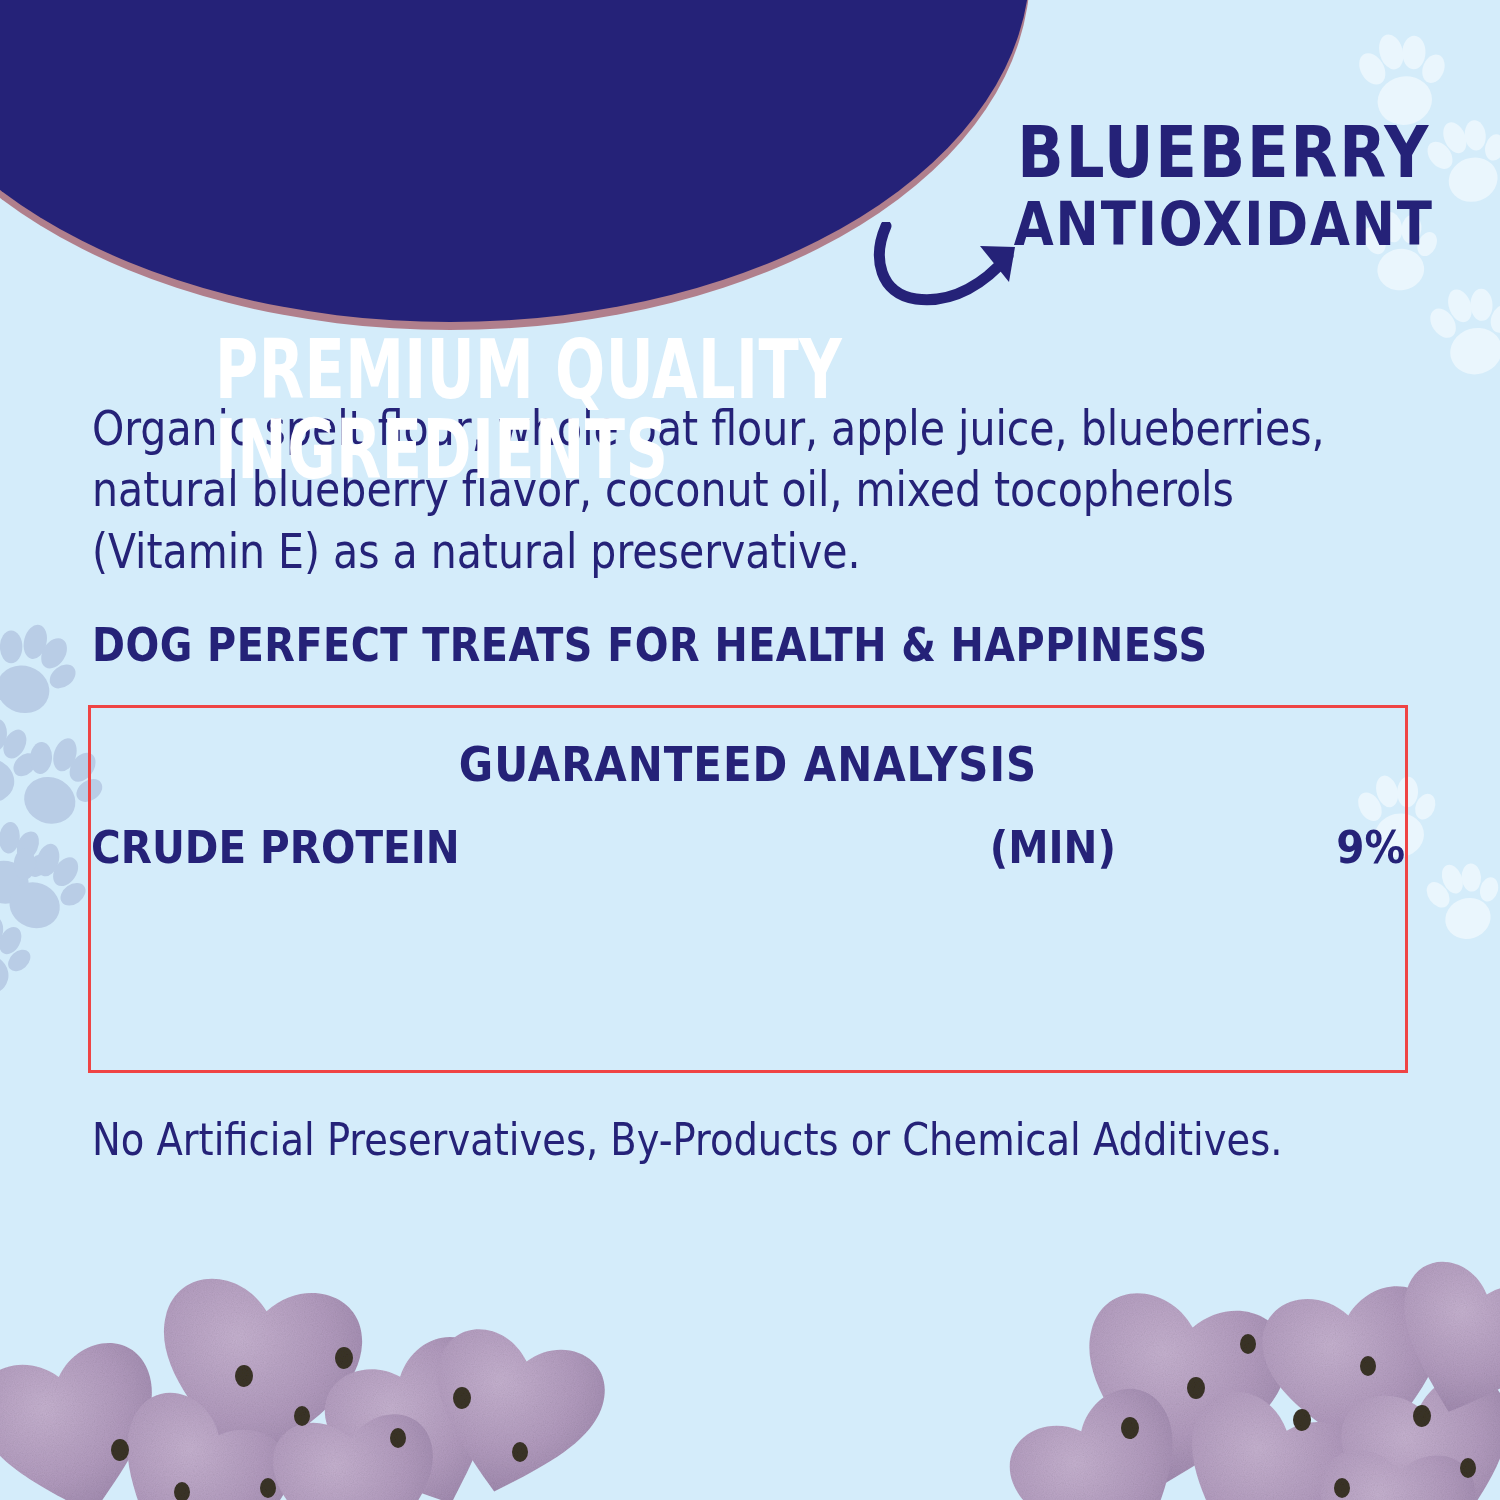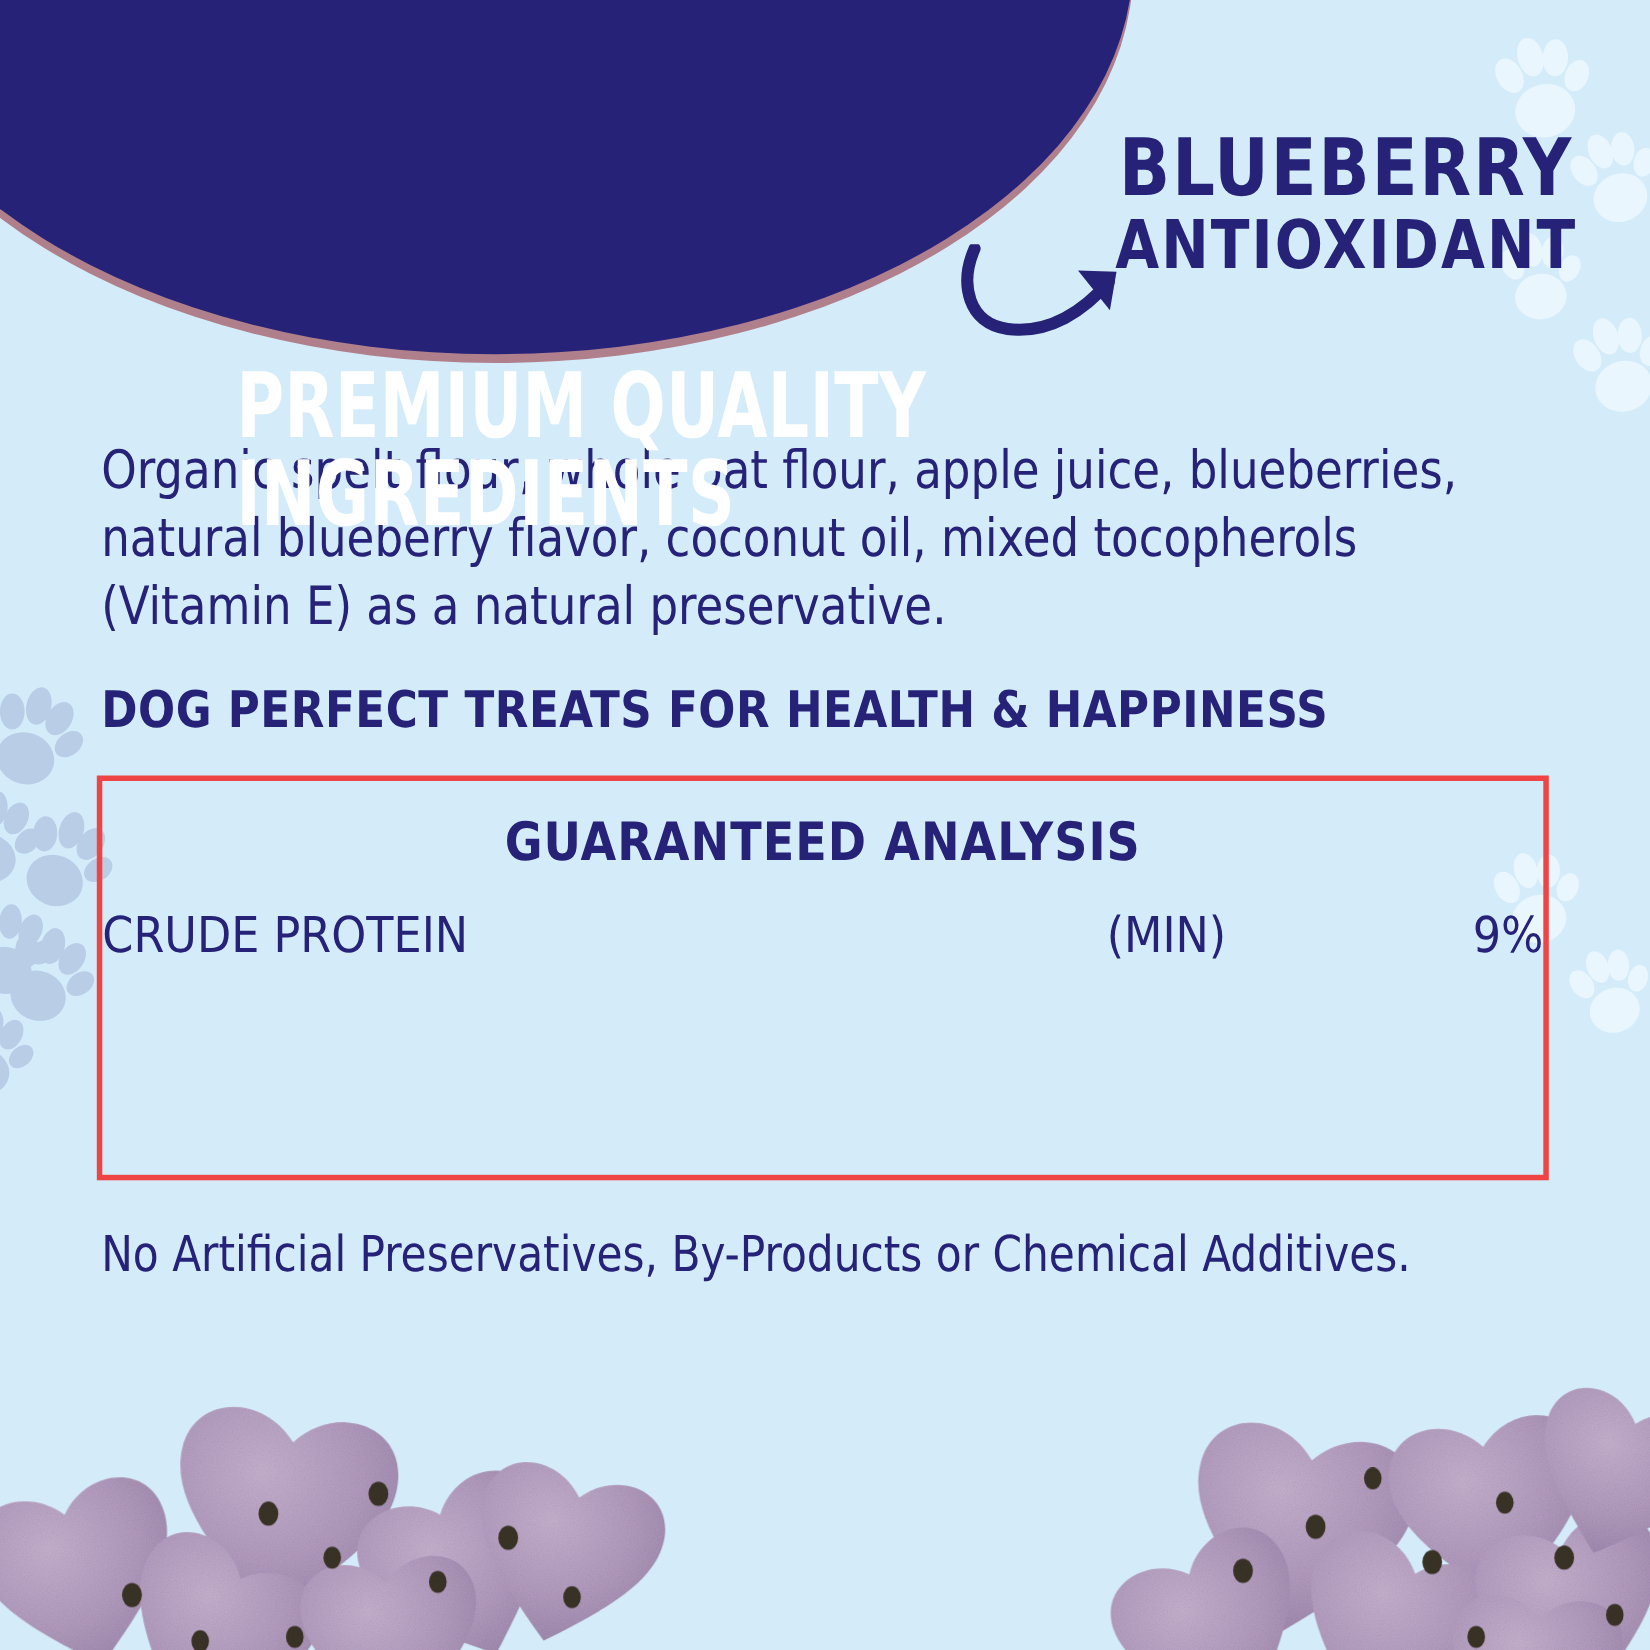--- a/index.html
+++ b/index.html
@@ -147,37 +147,38 @@
     transform-origin: left top;
   }
 
   
   .ga-box {
     position: absolute;
     left: 88px;
     top: 705px;
     width: 1320px;
     height: 368px;
-    border: 5px solid #ef4444;
+    border: 3px solid #ef4444;
     box-sizing: border-box;
   }
   .ga-title {
     text-align: center;
     color: #252278;
     font-family: "Liberation Sans Narrow", "DejaVu Sans Condensed", "Liberation Sans", sans-serif;
     font-weight: 700;
     font-size: 48px;
     letter-spacing: 1px;
     margin-top: 28px;
     transform: scaleX(0.97);
   }
   .ga-table {
     margin-top: 20px;
     width: 100%;
     border-collapse: collapse;
+    font-weight: bold;
   }
   .ga-table td {
     color: #252278;
     font-family: "Liberation Sans Narrow", "DejaVu Sans Condensed", "Liberation Sans", sans-serif;
     font-size: 45px;
     padding: 9px 0;
     vertical-align: middle;
   }
   .ga-nutrient { padding-left: 62px; width: 52%; }
   .ga-qual     { width: 26%; text-align: right; }

